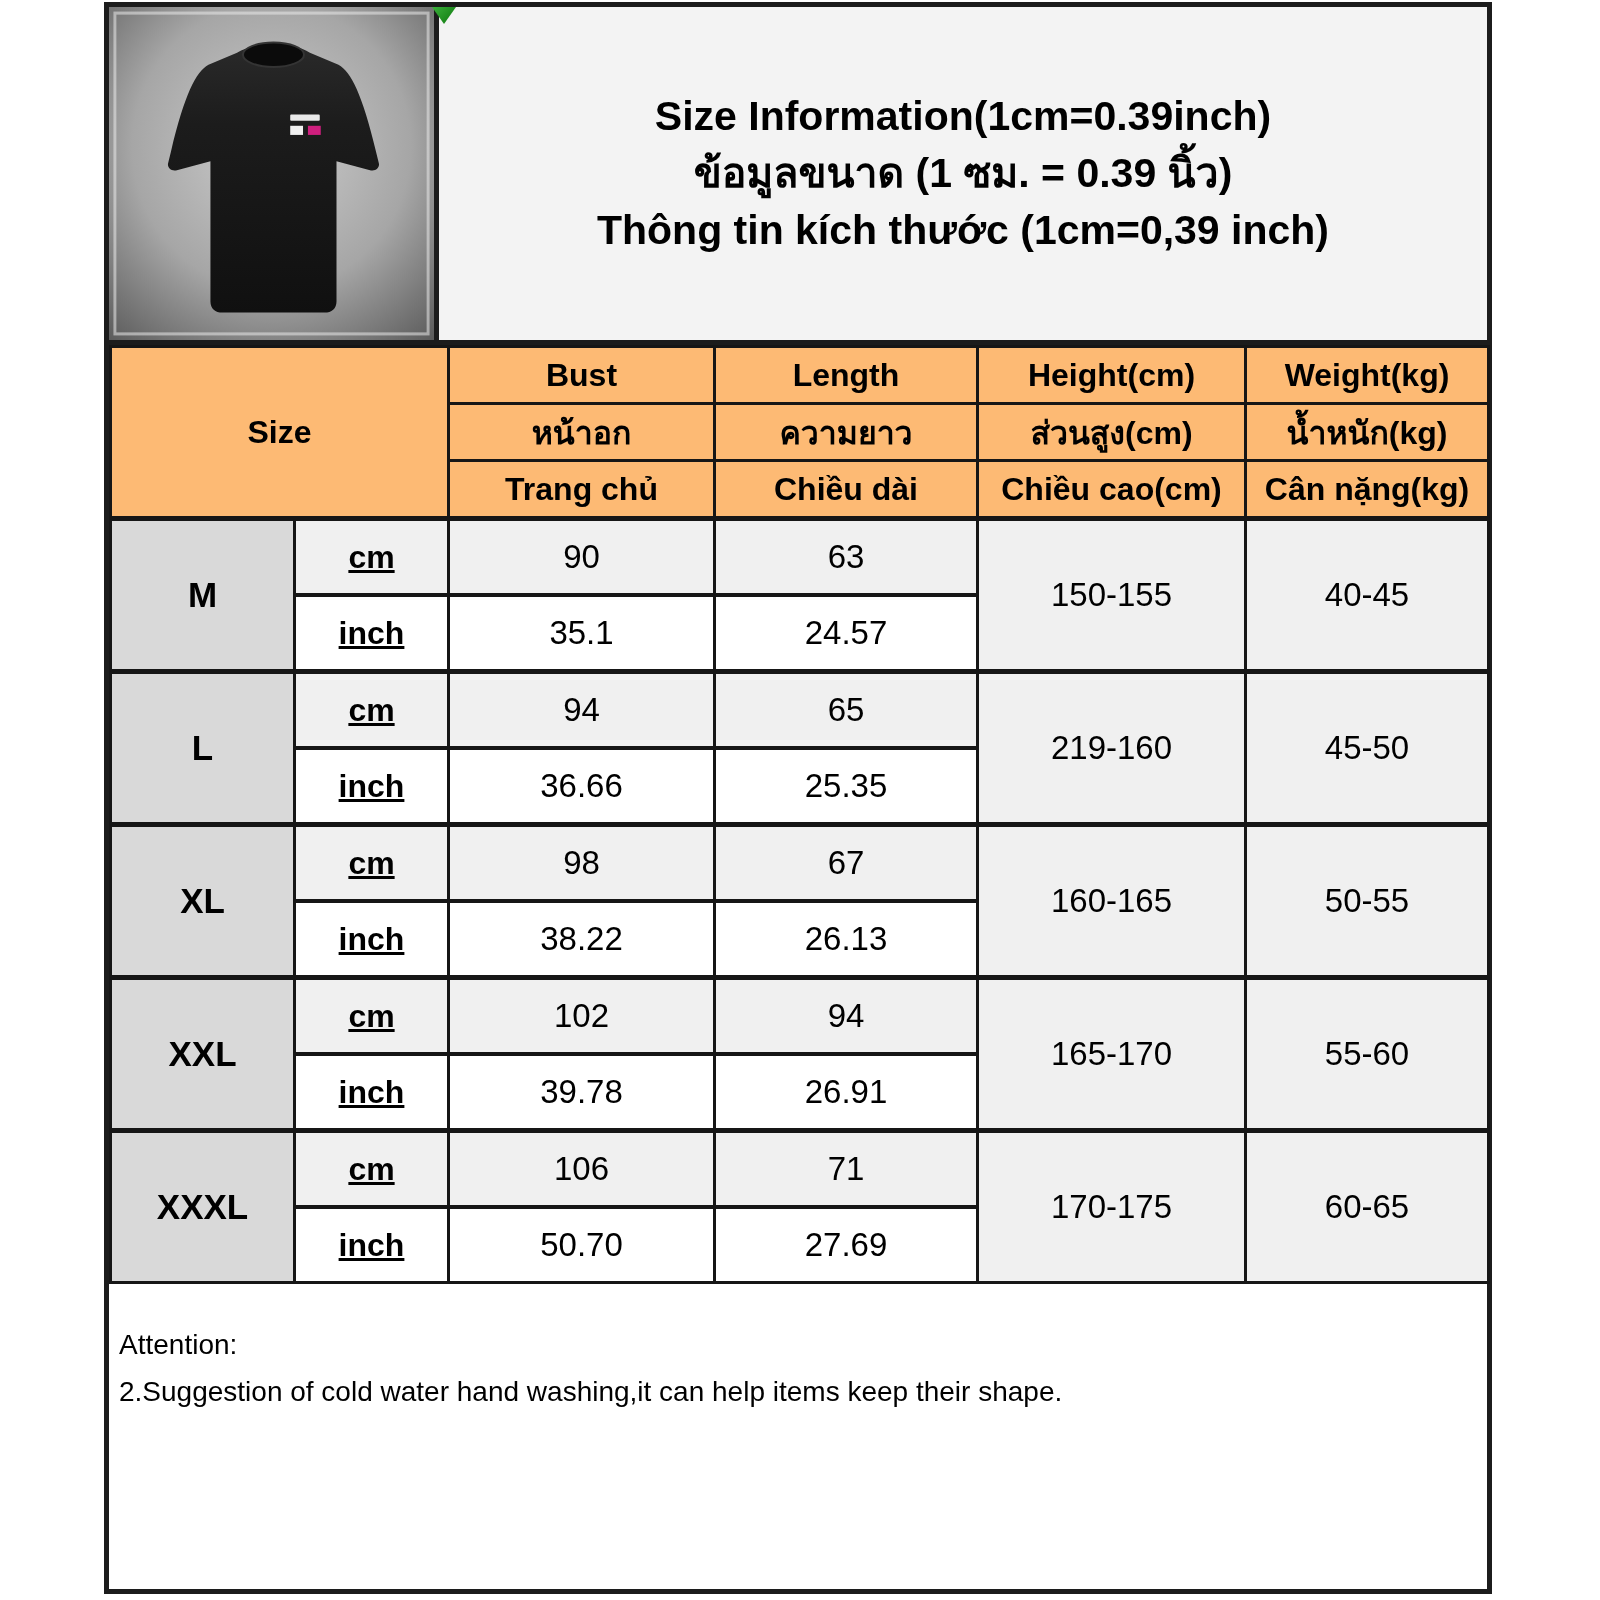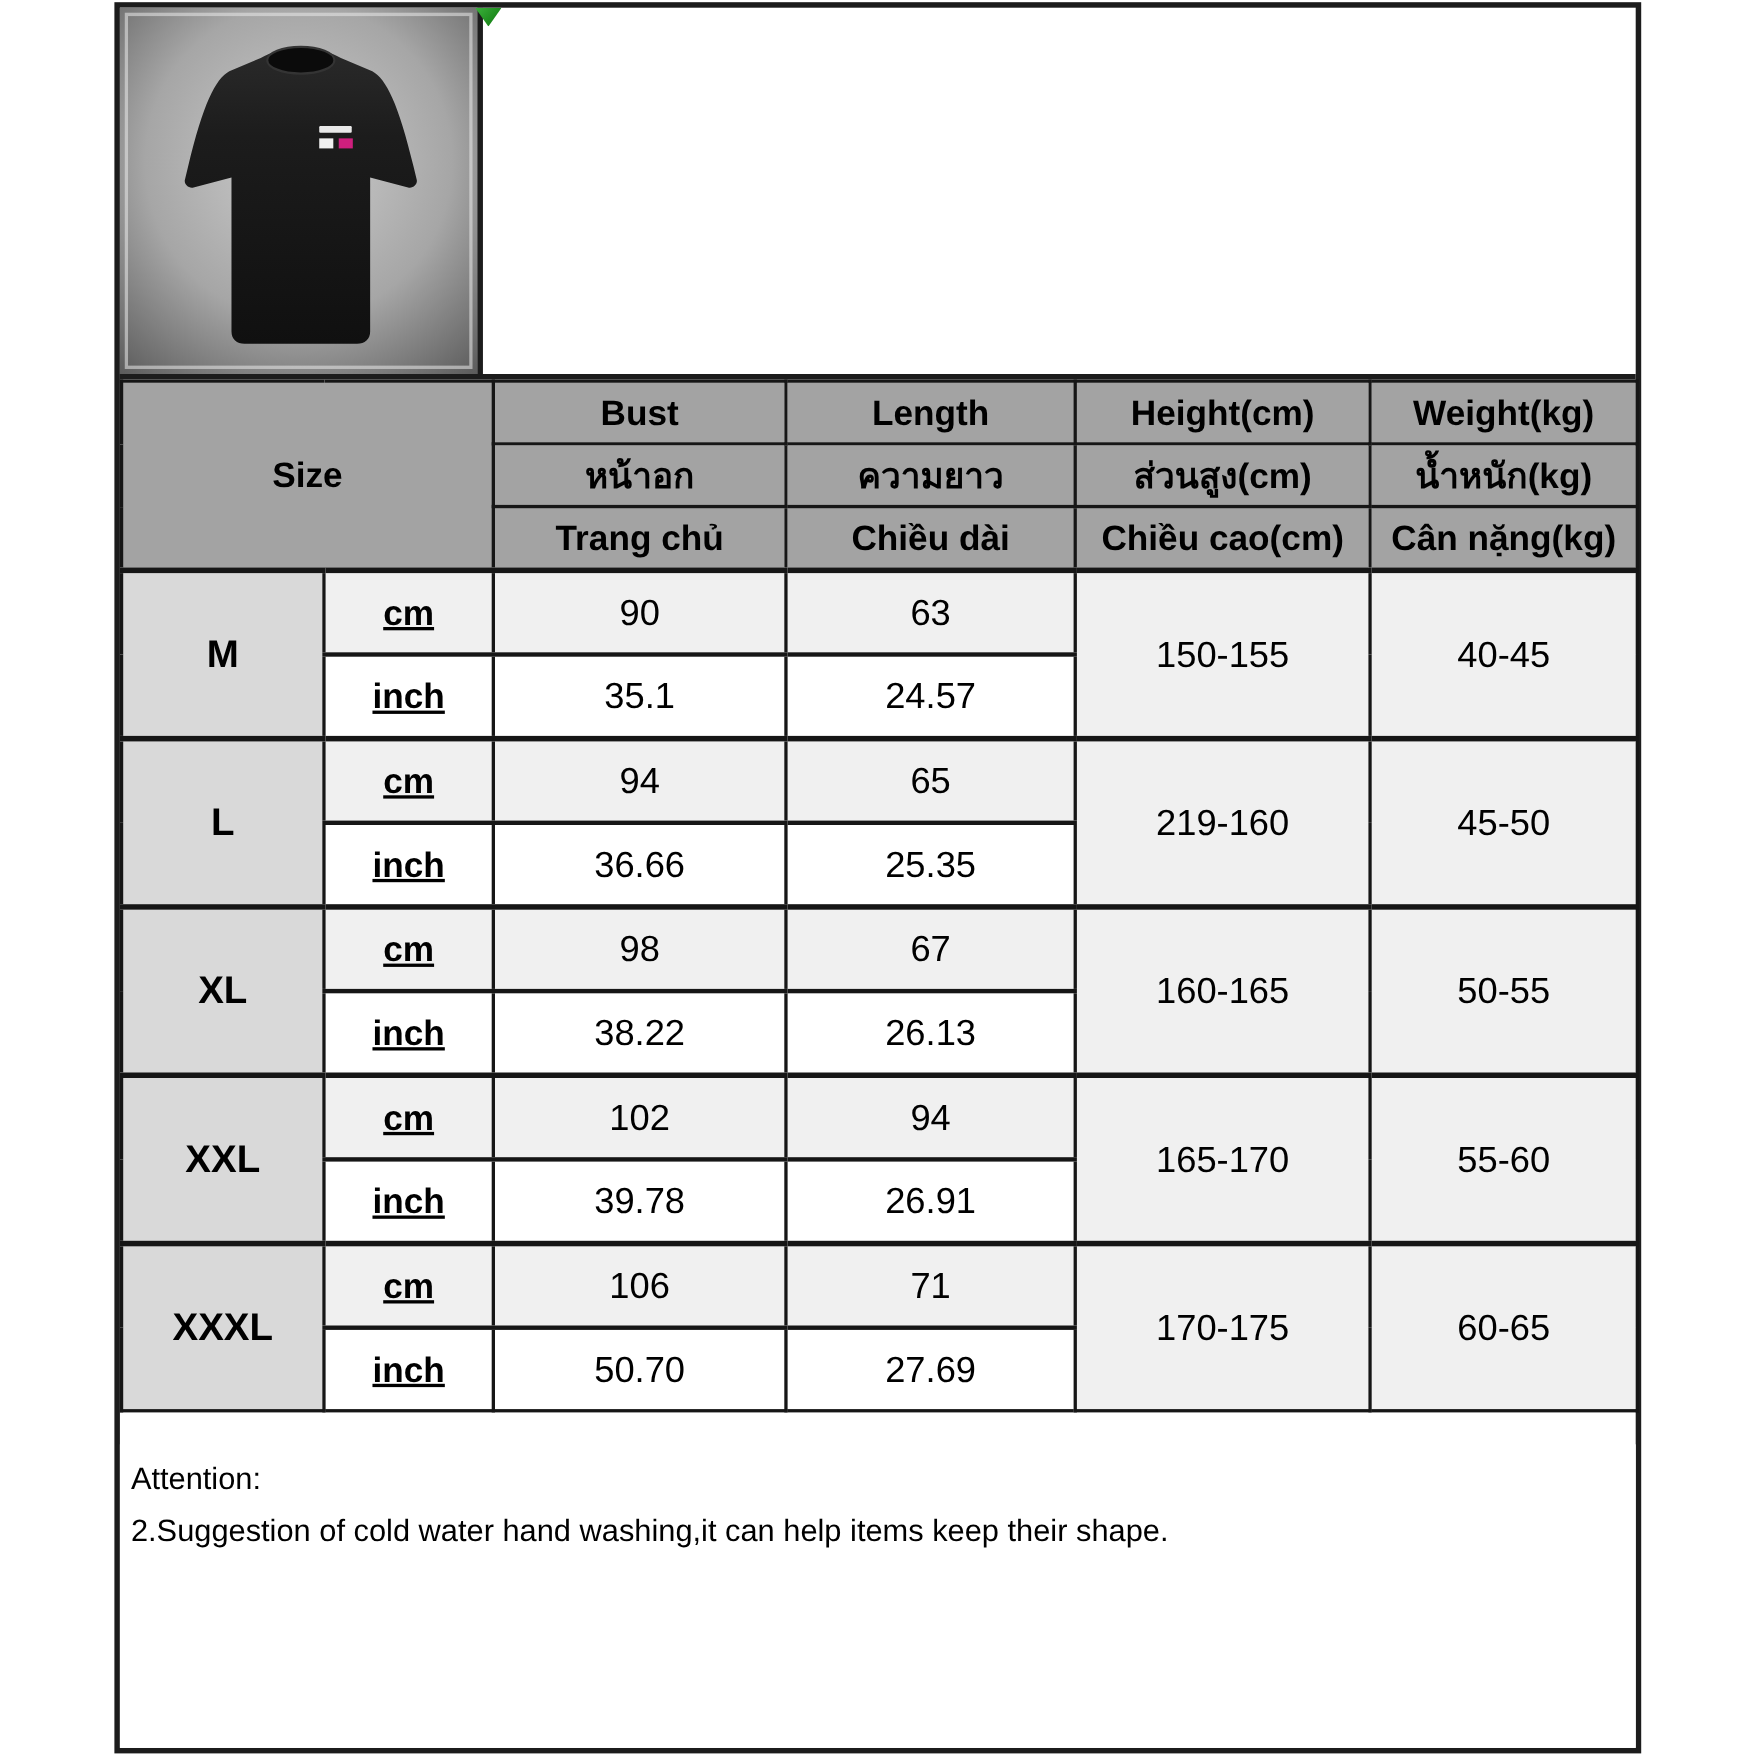--- a/index.html
+++ b/index.html
@@ -29,21 +29,21 @@
     position:absolute; left:323px; top:0; width:24px; height:17px; z-index:4;
     clip-path:polygon(0 0,100% 0,50% 100%);
     background:linear-gradient(135deg,#3cb23c,#0c750c);
   }
   
   table.size-table { border-collapse:collapse; table-layout:fixed; width:100%; flex:0 0 auto; }
   table.size-table td {
     border:3px solid #161616; text-align:center; vertical-align:middle;
     padding:0; overflow:hidden;
   }
-  .hdr-row td { height:54px; background:#a3a3a3; font-weight:bold; font-size:32px; }
+  .hdr-row td { height:54px; background:#fdba74; font-weight:bold; font-size:32px; }
   .size-hdr { font-size:52px; }
   .hdr-vi td { border-bottom-width:5px; }
   #size-rows td { height:72px; }
   #size-rows tr.group-start > td { border-top-width:5px; }
   #size-rows tr.row-inch > td { border-top-width:4px; }
   .cell-size { background:#d9d9d9; font-weight:bold; font-size:35px; }
   .cell-unit { font-weight:bold; font-size:32px;text-decoration:underline; }
   .bg-lite { background:#f0f0f0; }
   .bg-white { background:#ffffff; }
   .val { font-size:33px; font-weight:normal; }
@@ -82,20 +82,25 @@
           C271,162 275,158 274,154 L271,142
           C257,86 246,64 233,57 L204,45
           C195,40 182,36 167,36 Z"></path>
         <ellipse cx="167" cy="47" rx="31" ry="12" fill="#0b0b0b" stroke="#343434" stroke-width="2"></ellipse>
         <rect x="184" y="106" width="30" height="6" rx="1" fill="#e9e9e9"></rect>
         <rect x="184" y="117" width="13" height="9" fill="#f0f0f0"></rect>
         <rect x="202" y="117" width="13" height="9" fill="#cf1f7e"></rect>
       </svg>
     </div>
     <div class="flag"></div>
+    <div class="title-cell">
+      <div class="title-line">Size Information(1cm=0.39inch)</div>
+      <div class="title-line">ข้อมูลขนาด (1 ซม. = 0.39 นิ้ว)</div>
+      <div class="title-line">Thông tin kích thước (1cm=0,39 inch)</div>
+    </div>
   </div>
 
   <table class="size-table">
     <colgroup>
       <col style="width:184px">
         <col style="width:154px">
         <col style="width:266px">
       <col style="width:263px">
         <col style="width:268px">
         <col style="width:243px">

